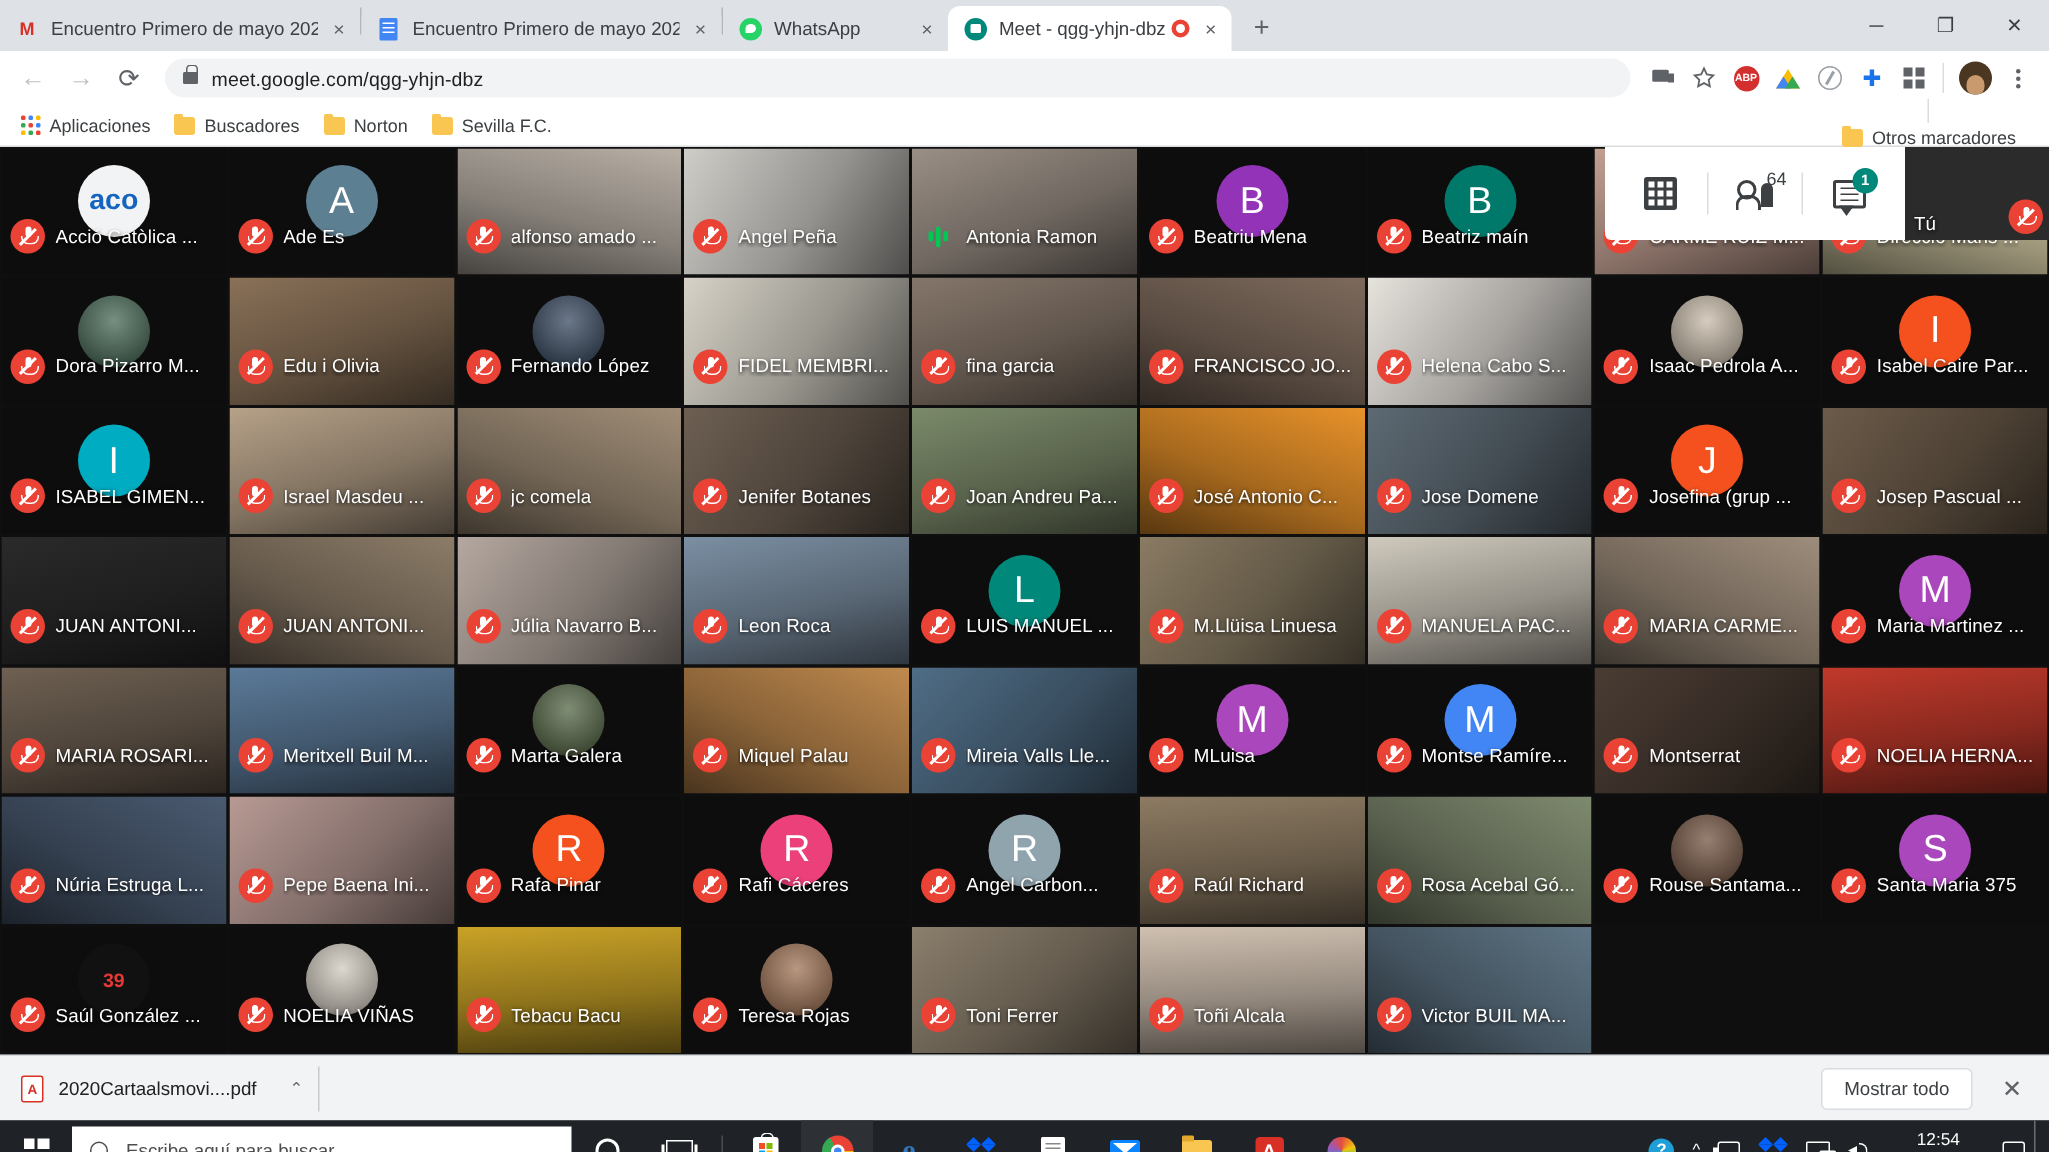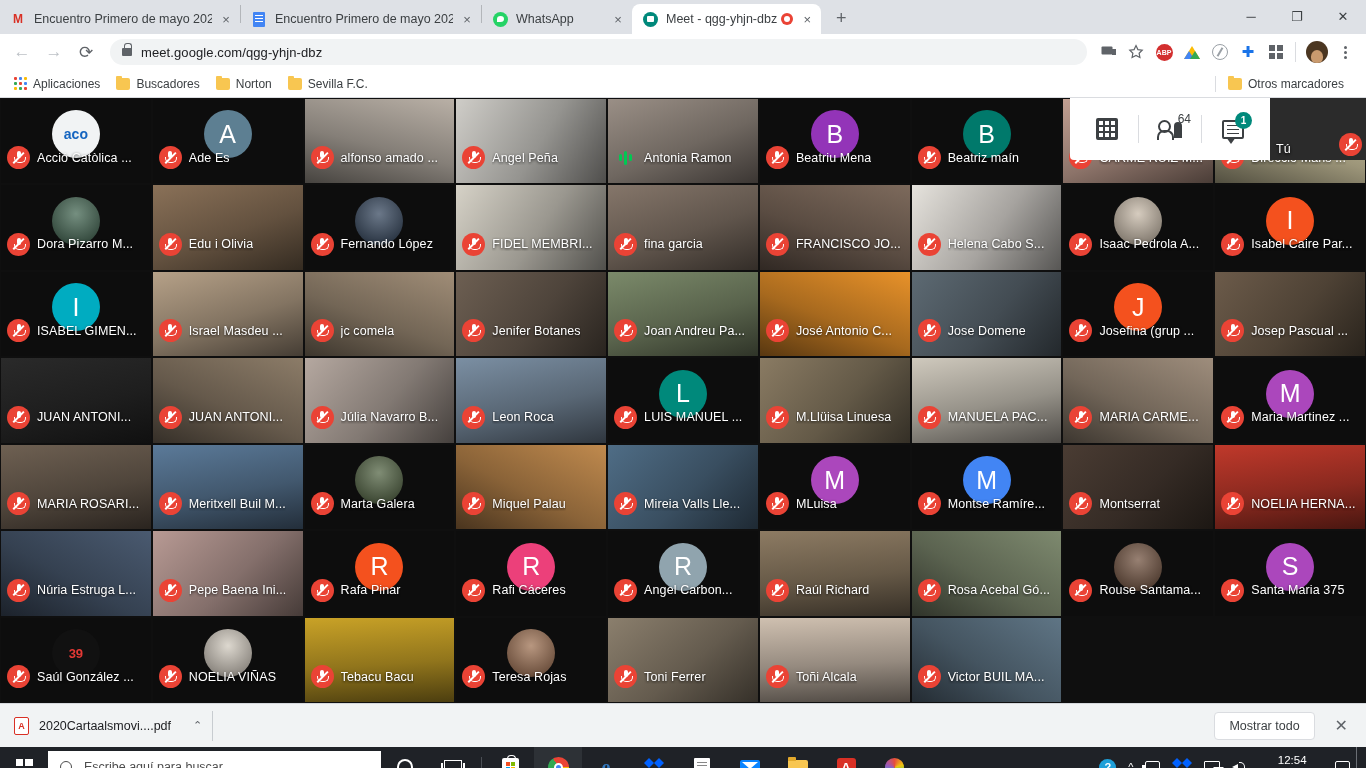--- a/index.html
+++ b/index.html
@@ -247,21 +247,21 @@
   .apps-grid {
     width: 13px; height: 13px;
     display: grid;
     grid-template-columns: repeat(3,1fr);
     grid-template-rows: repeat(3,1fr);
     gap: 1.5px;
     margin-right: 6px;
     flex: 0 0 13px;
   }
   .apps-grid i { display:block; border-radius:1px; }
-  .bm-right { margin-left: auto; display:flex; align-items:center; }
+  .bm-right { margin-left: auto; display:flex; align-items:center;flex-direction:column; }
   .bm-divider { width:1px; height:16px; background:#dadce0; margin-right:8px;}
 
   
   .stage {
     position: relative;
     height: 605px;
     background: #202124;
     overflow: hidden;
   }
   .grid {
@@ -775,21 +775,21 @@
       <span class="bm-folder"></span>
       <span>Otros marcadores</span>
     </div>
   </div>
 </div>
 
 <div class="stage">
   <div class="grid" id="tile-grid">
       <div class="tile">
         <div class="bg" style="background: rgb(13, 13, 13);"></div>
-        <div class="avatar" style="background: rgb(241, 243, 244); font-size: 14px; font-weight: bold; color: rgb(21, 101, 192);">aco</div>
+        <div class="avatar" style="background: rgb(241, 243, 244); font-size: 19px; font-weight: bold; color: rgb(21, 101, 192);">aco</div>
         <div class="name-row">
           <span class="mic">
             <span class="slash"></span>
           </span>
           <span class="pname">Acció Catòlica ...</span>
         </div>
       </div>
       <div class="tile">
         <div class="bg" style="background: rgb(13, 13, 13);"></div>
         <div class="avatar" style="background: rgb(93, 127, 146);">A</div>

